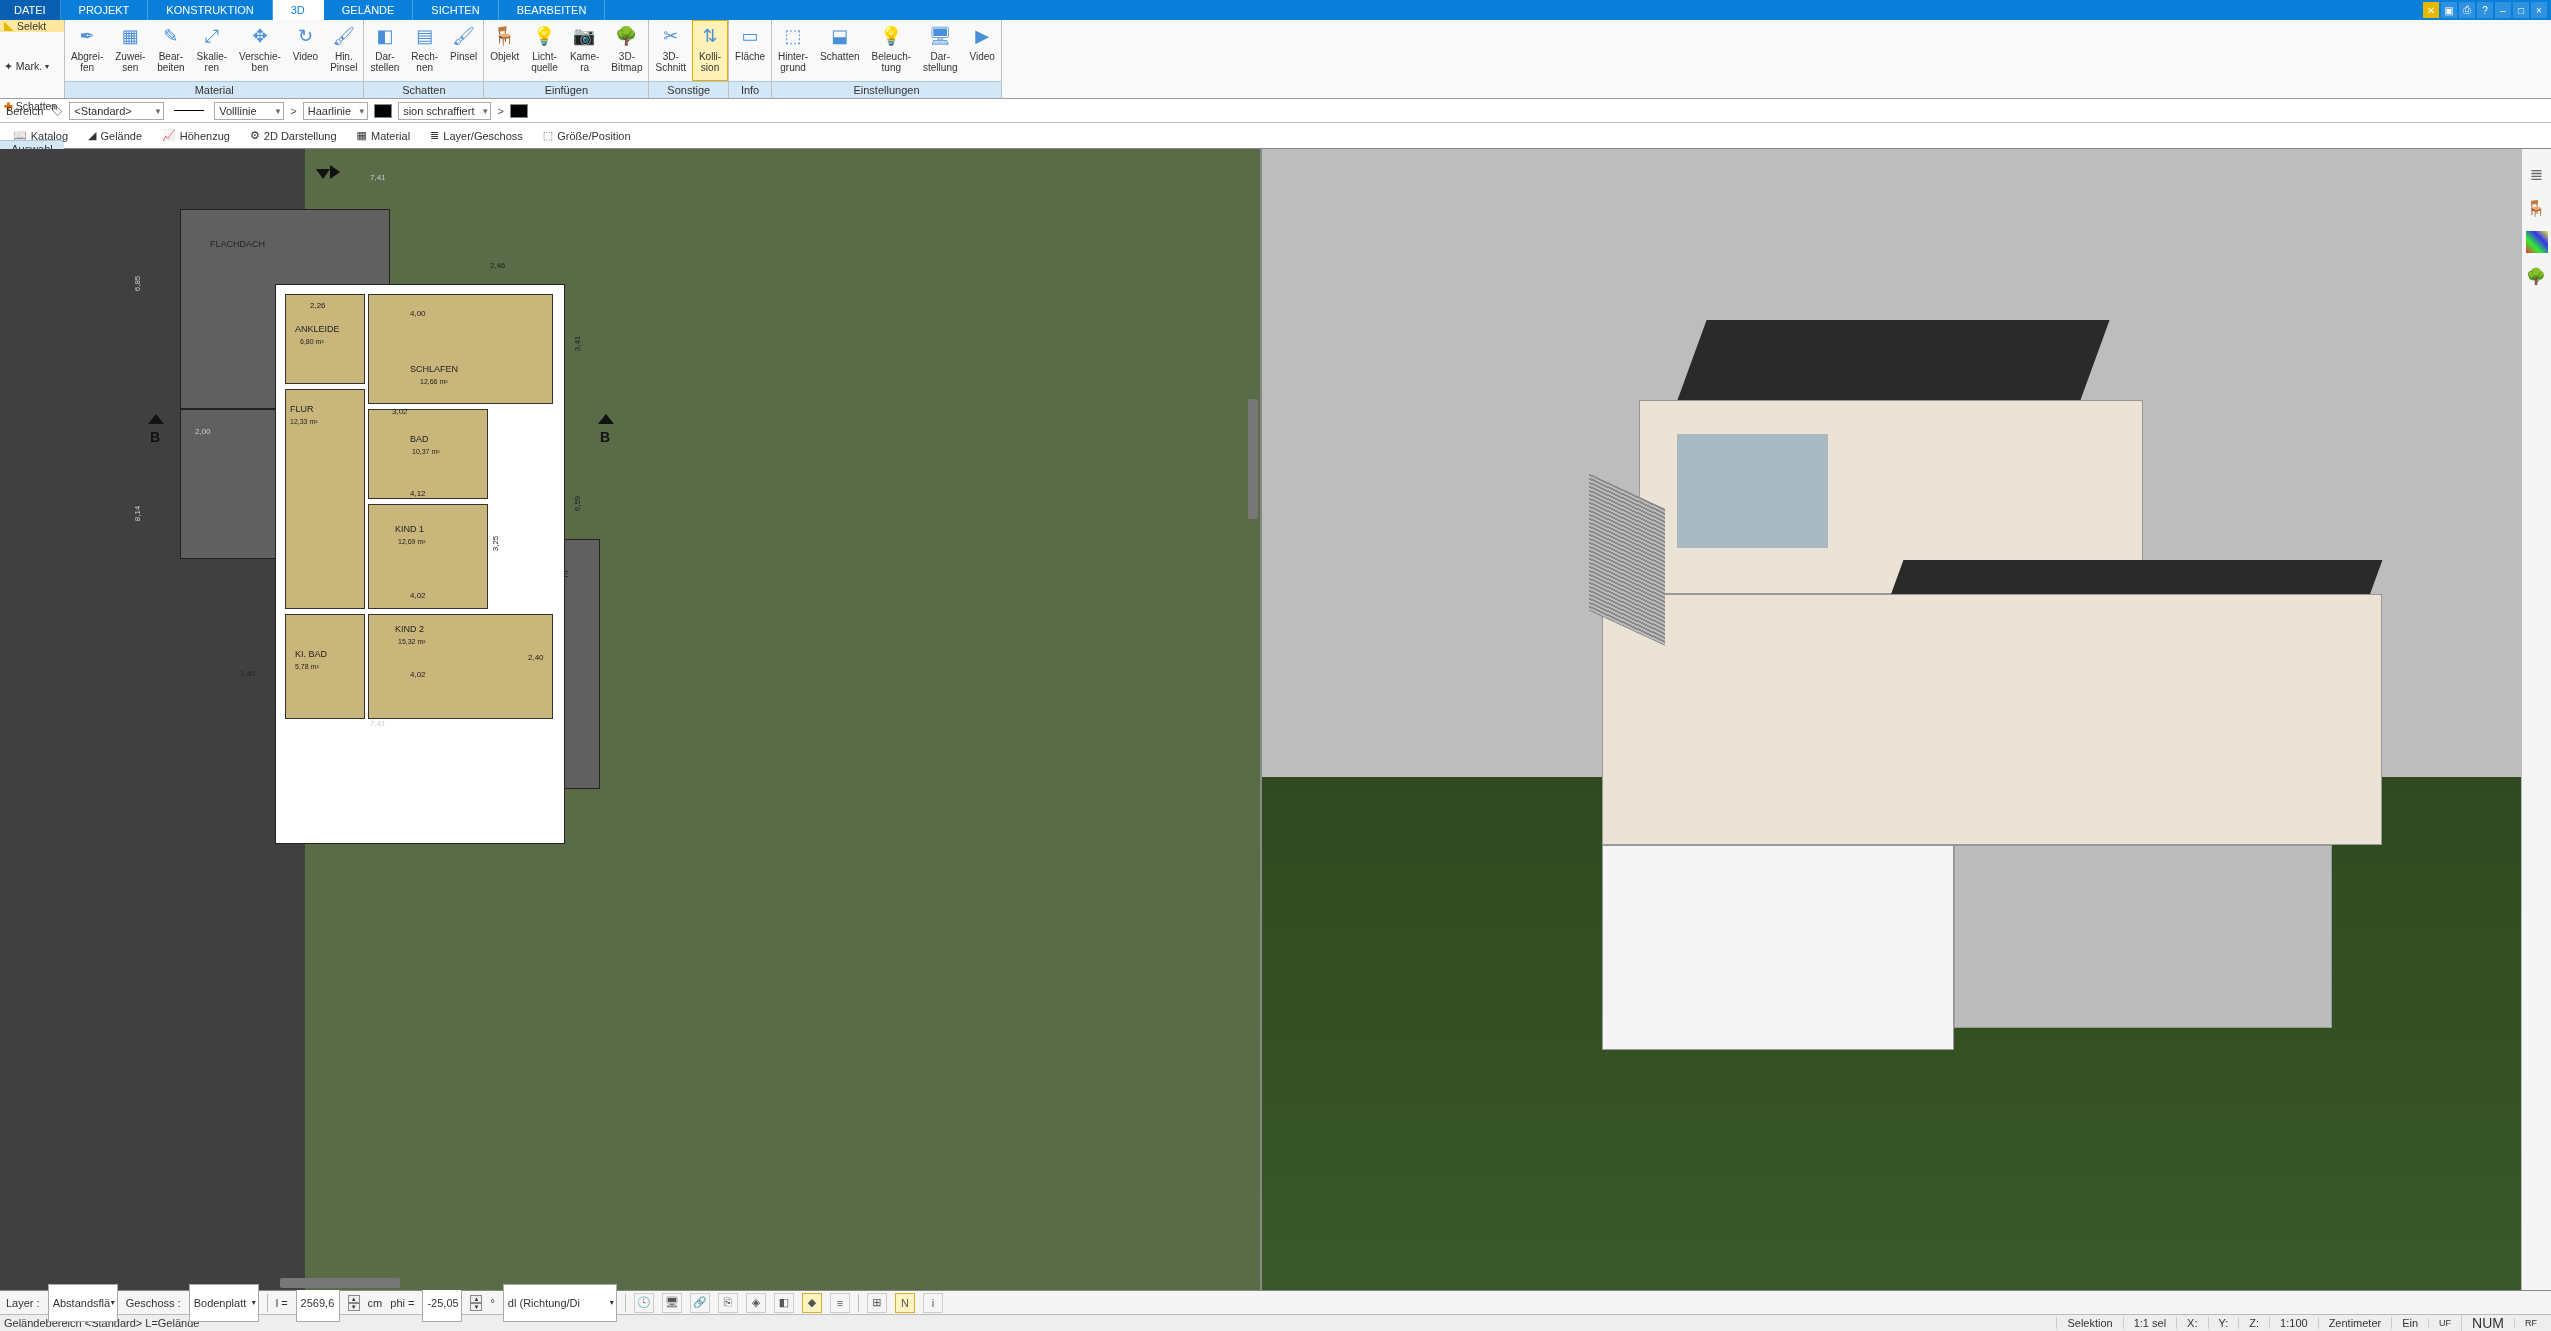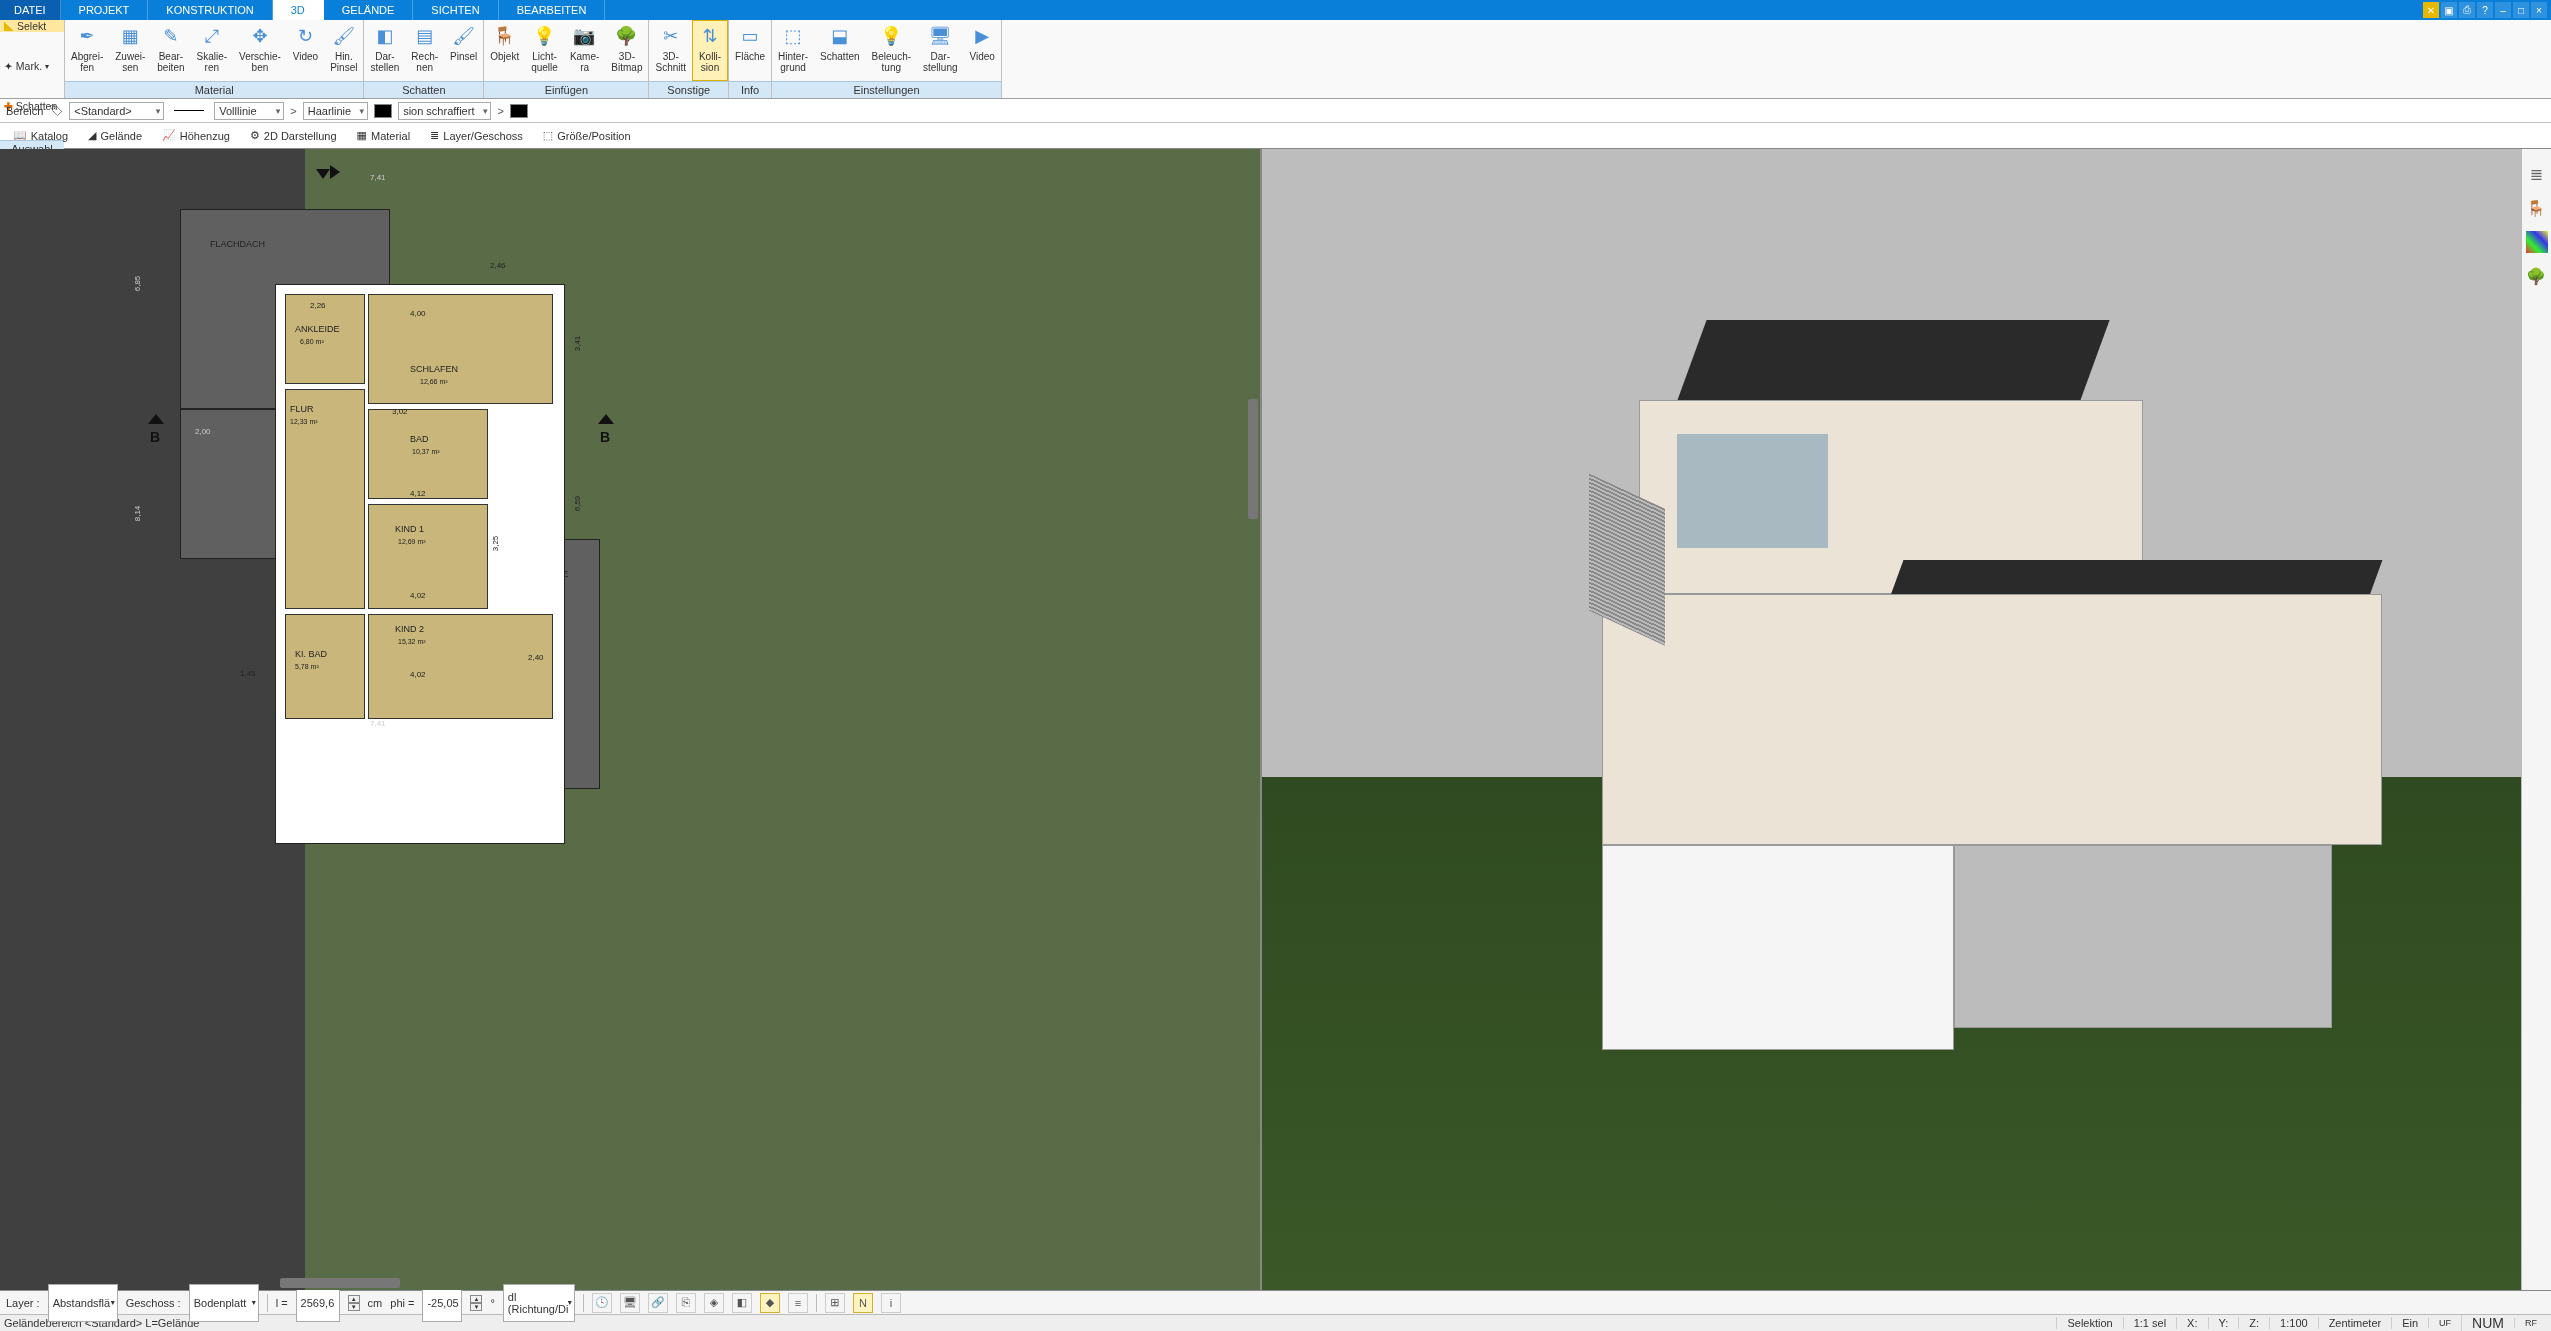--- a/index.html
+++ b/index.html
@@ -424,21 +424,21 @@
   <span>cm</span>
   <span>phi =</span>
   <div class="inp" style="width:40px">
       <span>-25,05</span>
     </div>
   <div class="spin">
       <div>▲</div>
       <div>▼</div>
     </div>
   <span>°</span>
-  <div class="inp" style="width:72px;position:relative">
+  <div class="inp" style="width:114px;position:relative">
       <span>dl (Richtung/Di</span>
       <span style="position:absolute;right:2px;font-size:8px">▾</span>
     </div>
   <span style="border-left:1px solid #bbb;height:18px"></span>
   <div class="ib">🕓</div>
   <div class="ib">🖥</div>
   <div class="ib">🔗</div>
   <div class="ib">⎘</div>
   <div class="ib">◈</div>
   <div class="ib">◧</div>

